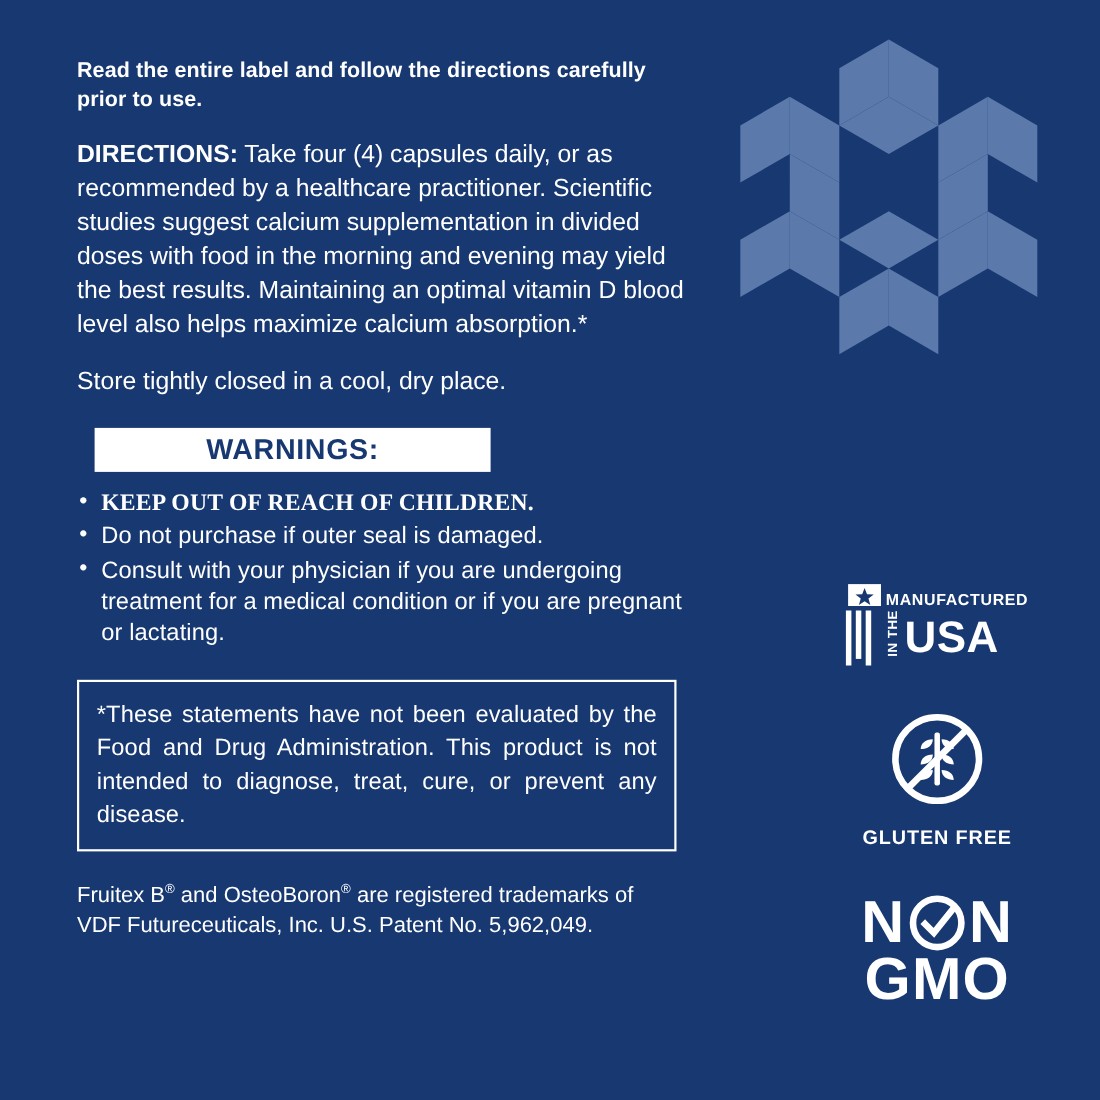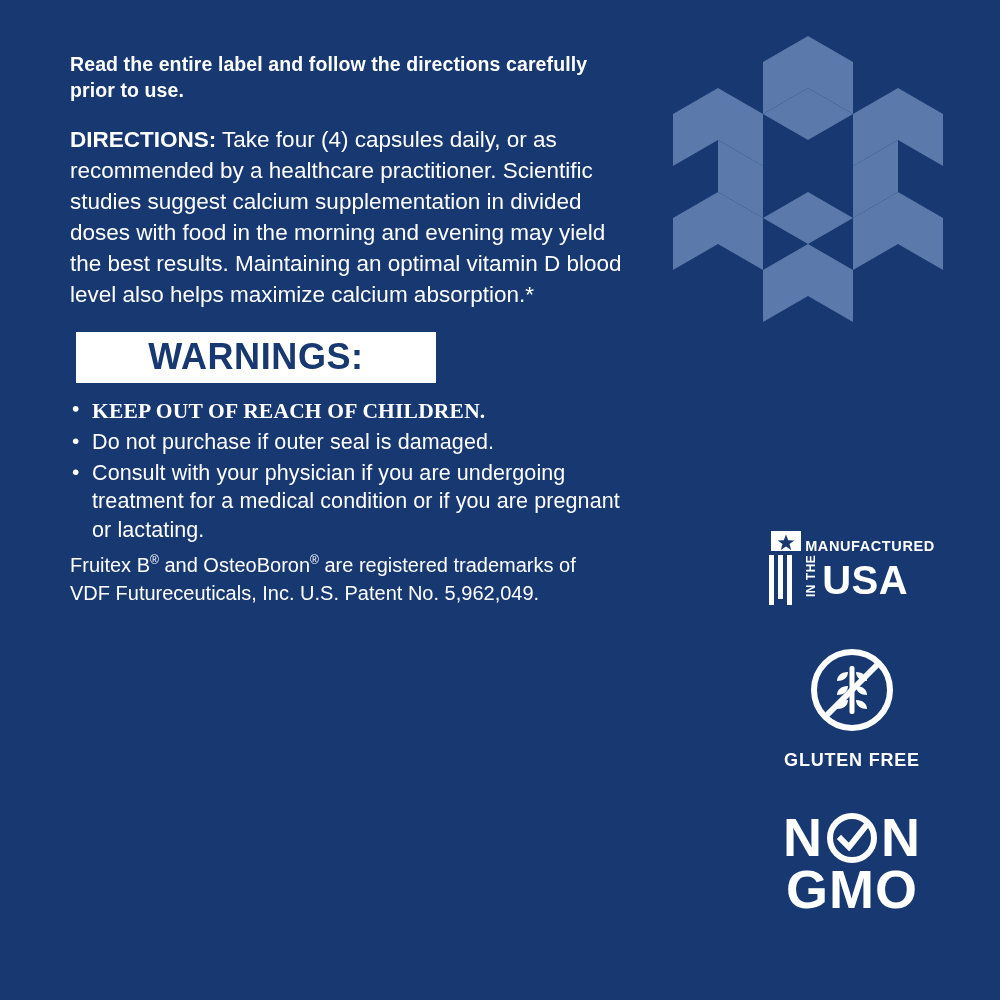--- a/index.html
+++ b/index.html
@@ -51,27 +51,27 @@
   .store {
     font-size: 22.5px;
     line-height: 1.35;
     margin-bottom: 26px;
   }
 
   
   #warnings-heading {
     background: #ffffff;
     color: #173871;
-    font-size: 36px;
+    font-size: 26px;
     font-weight: 700;
     text-align: center;
     letter-spacing: .6px;
     padding: 4px 0 5px 0;
     width: 360px;
-    margin-left: 6px;
+    margin-left: 16px;
     margin-bottom: 14px;
   }
 
   ul.warn-list { list-style: none; }
   ul.warn-list li {
     position: relative;
     padding-left: 22px;
     font-size: 21.5px;
     line-height: 1.33;
     margin-bottom: 2px;
@@ -98,21 +98,21 @@
     width: 545px;
   }
   #disclaimer-text {
     font-size: 21.5px;
     line-height: 1.42;
     text-align: justify;
     letter-spacing: .1px;
   }
 
   #trademark-text {
-    margin-top: 8px;
+    margin-top: 26px;
     font-size: 20px;
     line-height: 1.38;
     width: 550px;
   }
   #trademark-text sup { font-size: 12px; vertical-align: super; }
 
   
   #badge-column {
     position: absolute;
     right: 48px; top: 530px;
@@ -195,29 +195,33 @@
       </g>
     </g>
   </svg>
 
   <div id="text-column">
 
     <p class="intro">Read the entire label and follow the directions carefully prior to use.</p>
 
     <p class="directions"><span class="lead">DIRECTIONS:</span><span> Take four (4) capsules daily, or as recommended by a healthcare practitioner. Scientific studies suggest calcium supplementation in divided doses with food in the morning and evening may yield the best results. Maintaining an optimal vitamin D blood level also helps maximize calcium absorption.*</span></p>
 
+    <p class="store">Store tightly closed in a cool, dry place.</p>
 
     <div id="warnings-heading">WARNINGS:</div>
 
     <ul class="warn-list">
       <li class="caps">KEEP OUT OF REACH OF CHILDREN.</li>
       <li>Do not purchase if outer seal is damaged.</li>
       <li>Consult with your physician if you are undergoing treatment for a medical condition or if you are pregnant or lactating.</li>
     </ul>
 
+    <div id="disclaimer-box">
+      <p id="disclaimer-text">*These statements have not been evaluated by the Food and Drug Administration. This product is not intended to diagnose, treat, cure, or prevent any disease.</p>
+    </div>
 
     <p id="trademark-text"><span>Fruitex B</span><sup>®</sup><span> and OsteoBoron</span><sup>®</sup><span> are registered trademarks of VDF Futureceuticals, Inc. U.S. Patent No. 5,962,049.</span></p>
 
   </div>
 
   <div id="badge-column">
 
     <div id="usa-badge">
       <div id="usa-flag">
         <div class="star-box">

